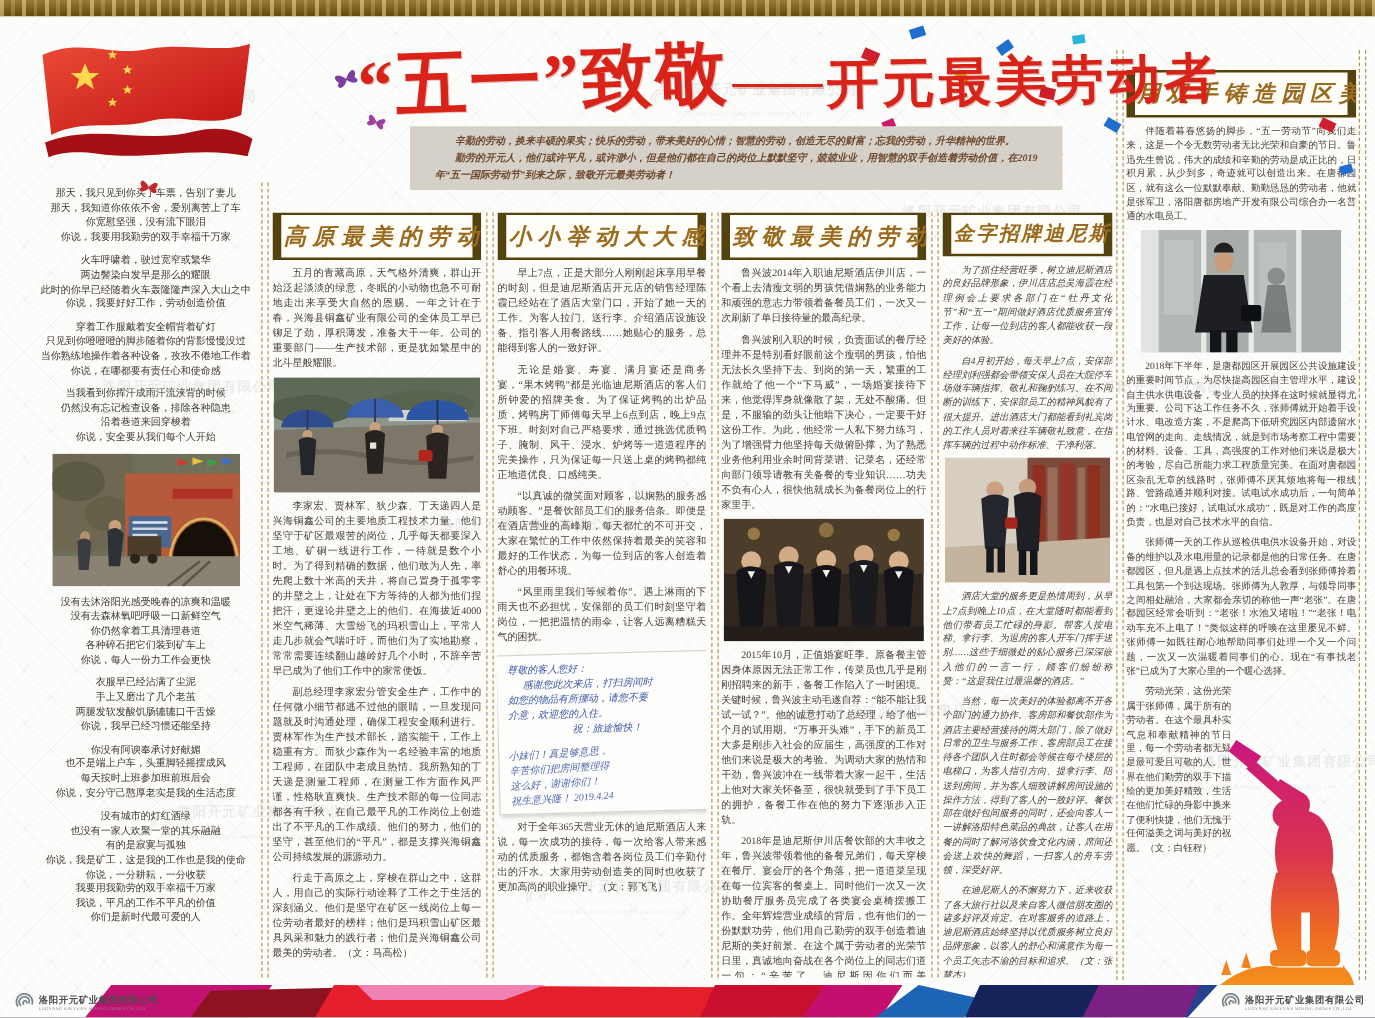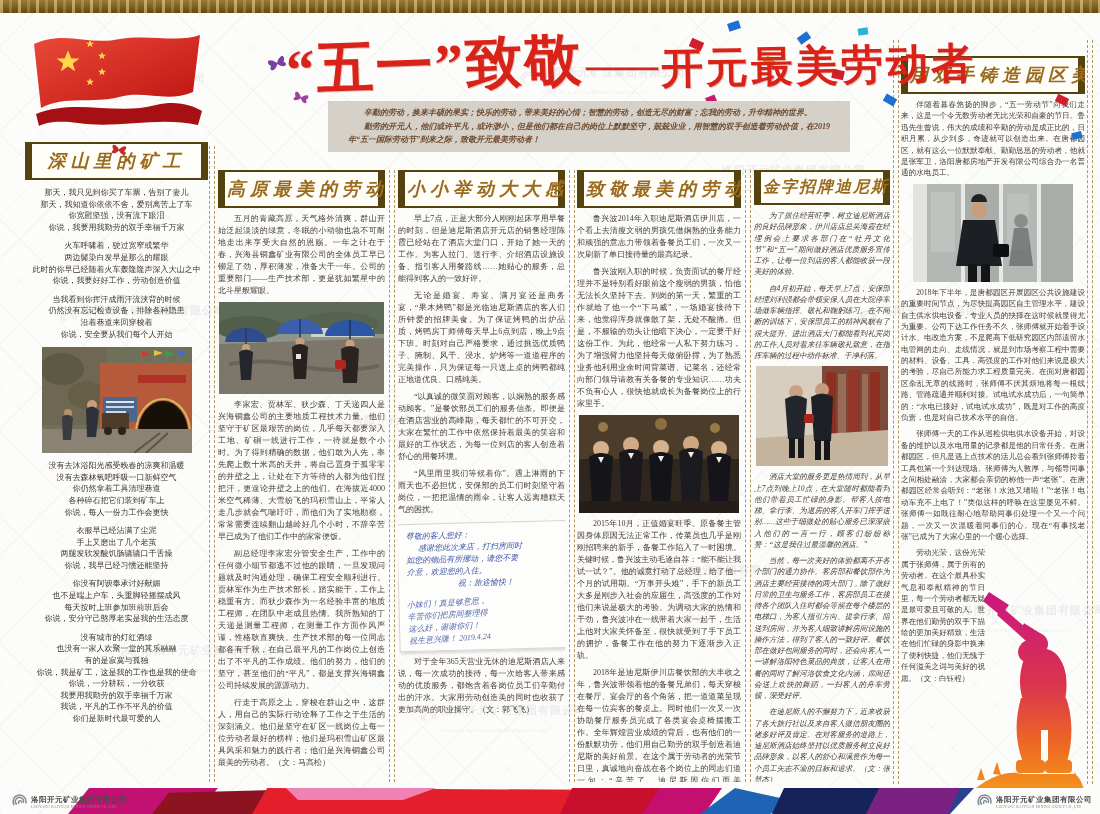--- a/index.html
+++ b/index.html
@@ -218,29 +218,32 @@
   </div>
 
   <div class="vsep" style="left:209px;top:146px;height:636px"></div>
   <div class="vsep" style="left:389px;top:170px;height:612px"></div>
   <div class="vsep" style="left:569px;top:170px;height:612px"></div>
   <div class="vsep" style="left:745px;top:170px;height:612px"></div>
   <div class="vsep" style="left:893px;top:40px;height:744px"></div>
   <div class="vsep" style="left:1087px;top:40px;height:744px"></div>
 
   <div class="col c1">
-    <div class="hdr">深山里的矿工</div>
     <div class="poem">那天，我只见到你买了车票，告别了妻儿
 那天，我知道你依依不舍，爱别离苦上了车
 你宽慰坚强，没有流下眼泪
 你说，我要用我勤劳的双手幸福千万家</div>
     <div class="poem">火车呼啸着，驶过宽窄或繁华
 两边鬓染白发早是那么的耀眼
 此时的你早已经随着火车轰隆隆声深入大山之中
 你说，我要好好工作，劳动创造价值</div>
+    <div class="poem">穿着工作服戴着安全帽背着矿灯
+只见到你噔噔噔的脚步随着你的背影慢慢没过
+当你熟练地操作着各种设备，孜孜不倦地工作着
+你说，在哪都要有责任心和使命感</div>
     <div class="poem">当我看到你挥汗成雨汗流浃背的时候
 仍然没有忘记检查设备，排除各种隐患
 沿着巷道来回穿梭着
 你说，安全要从我们每个人开始</div>
     <svg class="photo" width="150" height="106" viewBox="0 0 150 106">
       <rect width="150" height="106" fill="#70705a"></rect>
       <rect width="64" height="78" fill="#6e6852"></rect>
       <ellipse cx="20" cy="22" rx="22" ry="16" fill="#5d5a44"></ellipse>
       <ellipse cx="44" cy="48" rx="18" ry="14" fill="#665f48"></ellipse>
       <rect x="58" y="16" width="92" height="70" fill="#b65a3c"></rect>

